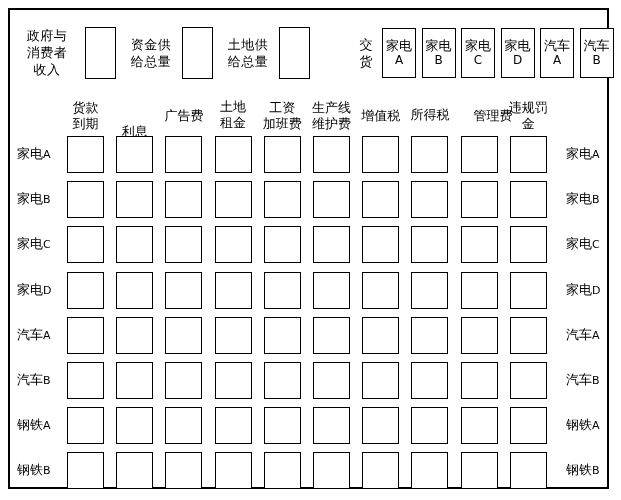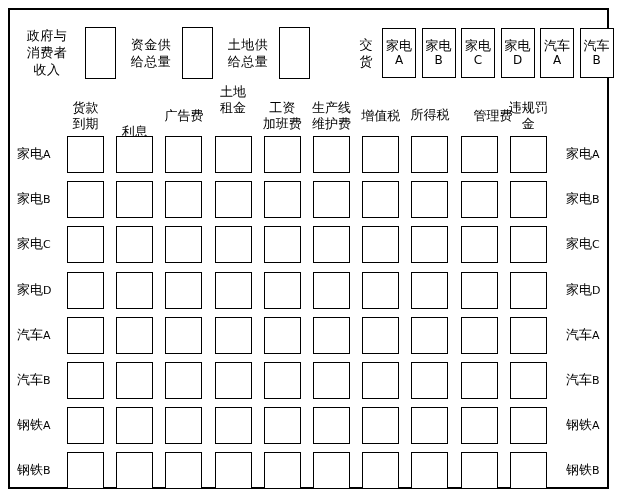--- a/index.html
+++ b/index.html
@@ -144,21 +144,21 @@
         <span class="dl-cjk">汽车</span>
         <span class="dl-lat">B</span>
       </div>
     </div>
 
   <div id="column-headers">
       <div class="col-head" style="left: 59.5px; top: 100px;">货款
 到期</div>
       <div class="col-head" style="left: 108.7px; top: 124px;">利息</div>
       <div class="col-head" style="left: 157.9px; top: 108px;">广告费</div>
-      <div class="col-head" style="left: 207.1px; top: 84px;">土地
+      <div class="col-head" style="left: 207.1px; top: 99px;">土地
 租金</div>
       <div class="col-head" style="left: 256.3px; top: 100px;">工资
 加班费</div>
       <div class="col-head" style="left: 305.5px; top: 100px;">生产线
 维护费</div>
       <div class="col-head" style="left: 354.7px; top: 108px;">增值税</div>
       <div class="col-head" style="left: 403.9px; top: 107px;">所得税</div>
       <div class="col-head" style="left: 467px; top: 108px;">管理费</div>
       <div class="col-head" style="left: 502.3px; top: 100px;">违规罚
 金</div>

